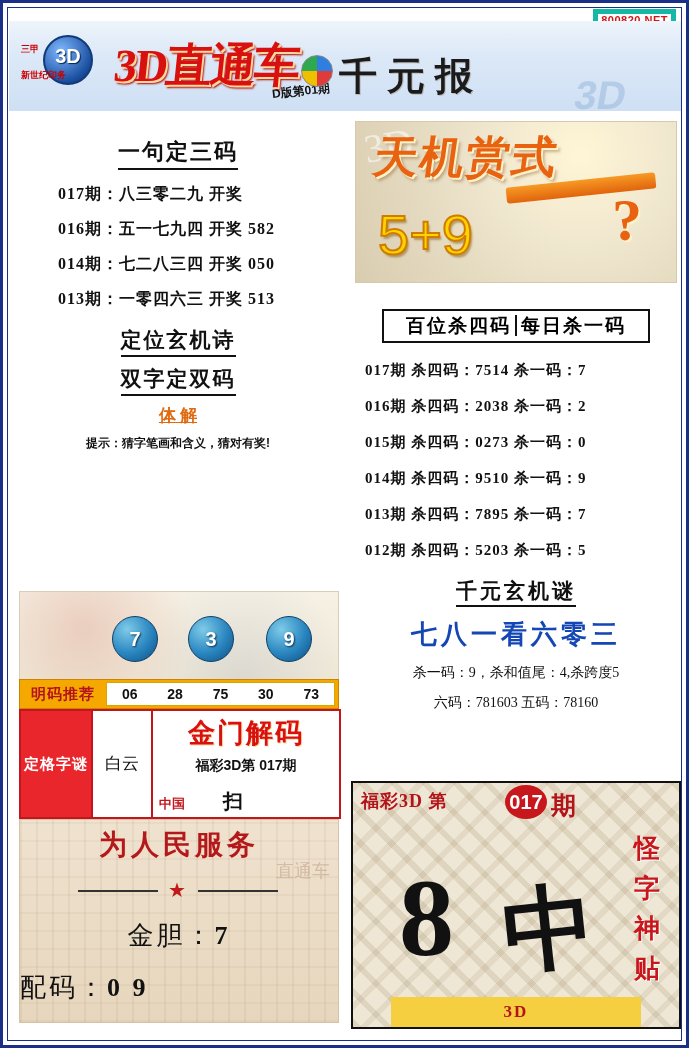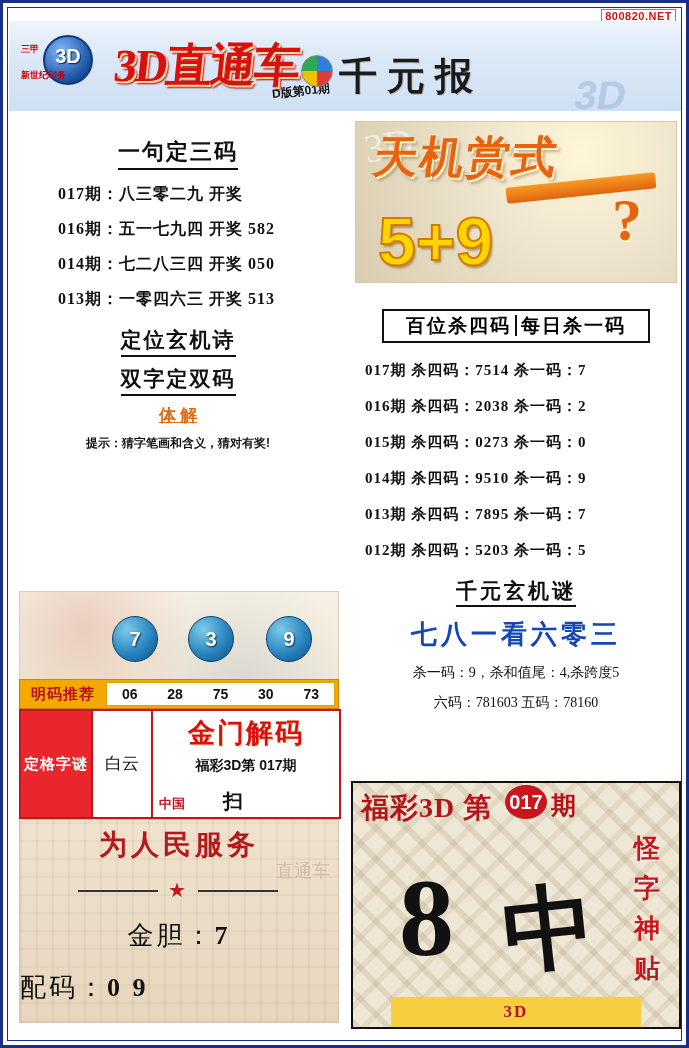--- a/index.html
+++ b/index.html
@@ -19,21 +19,21 @@
   .inner{
     position:absolute;left:4px;top:4px;right:4px;bottom:4px;
     border:1px solid #1a2f86;
     box-sizing:border-box;
   }
   
   .topright{
     position:absolute;right:10px;top:6px;
     font-family:"Liberation Sans", sans-serif;
     font-size:11px;font-weight:bold;color:#d21414;
-    border:1px solid #14b8a6;background:#fff;padding:0 3px;
+    border:5px solid #14b8a6;background:#fff;padding:0 3px;
     letter-spacing:0.5px;
   }
   
   .masthead{
     position:absolute;left:6px;top:18px;width:672px;height:90px;
     background:linear-gradient(180deg,#eef4fb 0%,#dbe8f7 40%,#cfe0f4 100%);
     overflow:hidden;
   }
   .logo3d{
     position:absolute;left:12px;top:12px;width:90px;height:66px;
@@ -245,21 +245,21 @@
   .promo .bar{
     position:absolute;left:150px;top:58px;width:150px;height:16px;
     background:linear-gradient(180deg,#f79a24,#e1640d);
     transform:rotate(-6deg);border-radius:3px;
   }
   .promo .q{
     position:absolute;right:34px;top:64px;font-size:60px;font-weight:bold;
     color:#e8620f;text-shadow:2px 2px 0 #fff2c9;
   }
   .promo .five9{
-    position:absolute;left:22px;top:80px;font-size:68px;font-weight:bold;
+    position:absolute;left:22px;top:80px;font-size:56px;font-weight:normal;
     color:#ffd400;font-family:"Liberation Sans",sans-serif;
     -webkit-text-stroke:2px #d07c00;
     text-shadow:2px 3px 2px rgba(120,70,0,.45);
   }
   .promo .ghost{
     position:absolute;left:8px;top:0px;font-size:40px;color:rgba(255,255,255,.55);
     transform:rotate(-10deg);
   }
   
   .killhead{
@@ -296,21 +296,21 @@
     position:absolute;left:348px;top:778px;width:326px;height:244px;
     border:2px solid #111;background:#efe7d5;overflow:hidden;
   }
   .br-img .pattern{
     position:absolute;left:0;top:0;width:326px;height:244px;
     background:
       repeating-linear-gradient(45deg, rgba(150,130,90,.18) 0 6px, transparent 6px 22px),
       repeating-linear-gradient(-45deg, rgba(150,130,90,.14) 0 6px, transparent 6px 22px);
   }
   .br-img .head{
-    position:absolute;left:8px;top:6px;font-size:28px;font-weight:bold;color:#b3141a;
+    position:absolute;left:8px;top:6px;font-size:18px;font-weight:bold;color:#b3141a;
     letter-spacing:1px;
   }
   .br-img .issuecircle{
     position:absolute;left:152px;top:2px;width:42px;height:34px;border-radius:50%;
     background:#c8161d;color:#fff;font-weight:bold;font-size:20px;
     text-align:center;line-height:34px;font-family:"Liberation Sans",sans-serif;
   }
   .br-img .qi{
     position:absolute;left:198px;top:6px;font-size:25px;font-weight:bold;color:#b3141a;
   }

